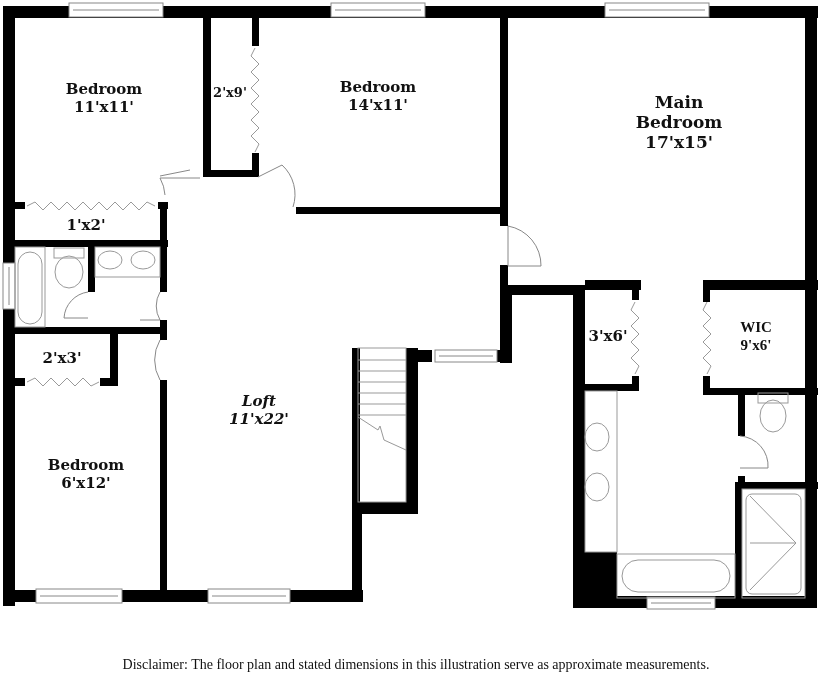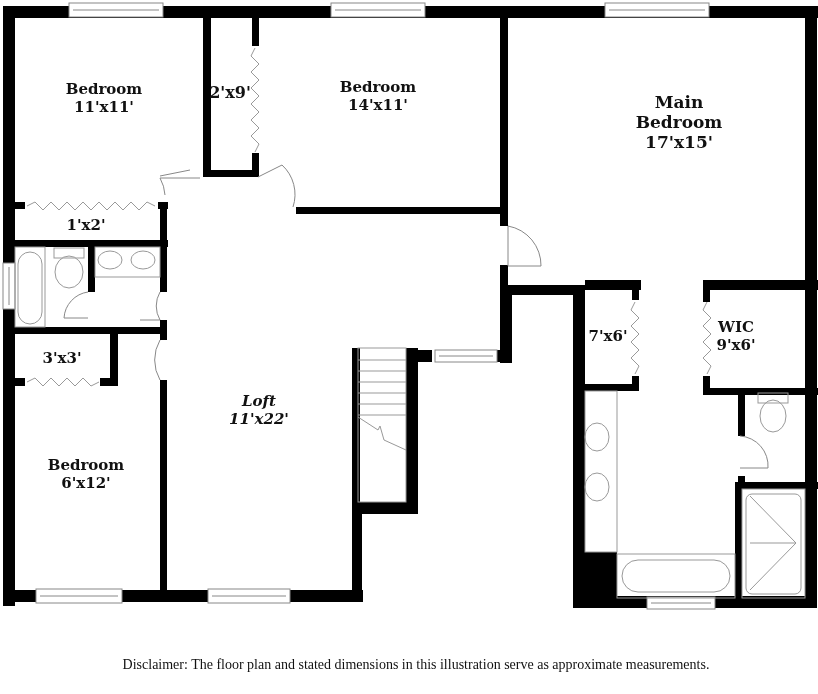--- a/index.html
+++ b/index.html
@@ -1,20 +1,20 @@
 <!DOCTYPE html>
 <html><head>
 <meta charset="utf-8">
 <style>
   html,body{margin:0;padding:0;background:#ffffff;}
   body{width:818px;height:694px;position:relative;overflow:hidden;font-family:"DejaVu Serif","Liberation Serif",serif;}
   #plan{position:absolute;left:0;top:0;}
   .lbl{position:absolute;text-align:center;font-family:"DejaVu Serif","Liberation Serif",serif;font-weight:bold;color:#111;font-size:15px;line-height:18px;transform:translateX(-50%);white-space:nowrap;}
   .lbl.big{font-size:17px;line-height:20px;margin-left:16px;}
-  .lbl.small{font-size:16px;}
+  .lbl.small{font-size:13px;}
   .lbl span{display:block;}
   .disclaimer{position:absolute;left:7px;top:656px;width:818px;text-align:center;font-family:"Liberation Serif","DejaVu Serif",serif;font-size:14px;line-height:18px;color:#111;}
   .disclaimer span{display:block;}
 </style>
 </head>
 <body>
 
 <svg id="plan" width="818" height="694" viewBox="0 0 818 694" xmlns="http://www.w3.org/2000/svg">
   <g fill="#000">
 
@@ -174,33 +174,33 @@
   <span>17'x15'</span>
 </div>
 <div class="lbl" style="left:259px;top:392px;font-style:italic;">
   <span>Loft</span>
   <span>11'x22'</span>
 </div>
 <div class="lbl" style="left:86px;top:456px;">
   <span>Bedroom</span>
   <span>6'x12'</span>
 </div>
-<div class="lbl" style="left:736px;top:318px;">
+<div class="lbl" style="left:756px;top:318px;font-family:Liberation Serif, serif;">
   <span>WIC</span>
   <span>9'x6'</span>
 </div>
 
 <div class="lbl small" style="left:230px;top:84px;">
   <span>2'x9'</span>
 </div>
 <div class="lbl" style="left:86px;top:216px;">
   <span>1'x2'</span>
 </div>
 <div class="lbl" style="left:62px;top:349px;">
-  <span>3'x3'</span>
+  <span>2'x3'</span>
 </div>
 <div class="lbl" style="left:608px;top:327px;">
-  <span>7'x6'</span>
+  <span>3'x6'</span>
 </div>
 
 <div class="disclaimer">
   <span>Disclaimer: The floor plan and stated dimensions in this illustration serve as approximate measurements.</span>
 </div>
 
 </body></html>

